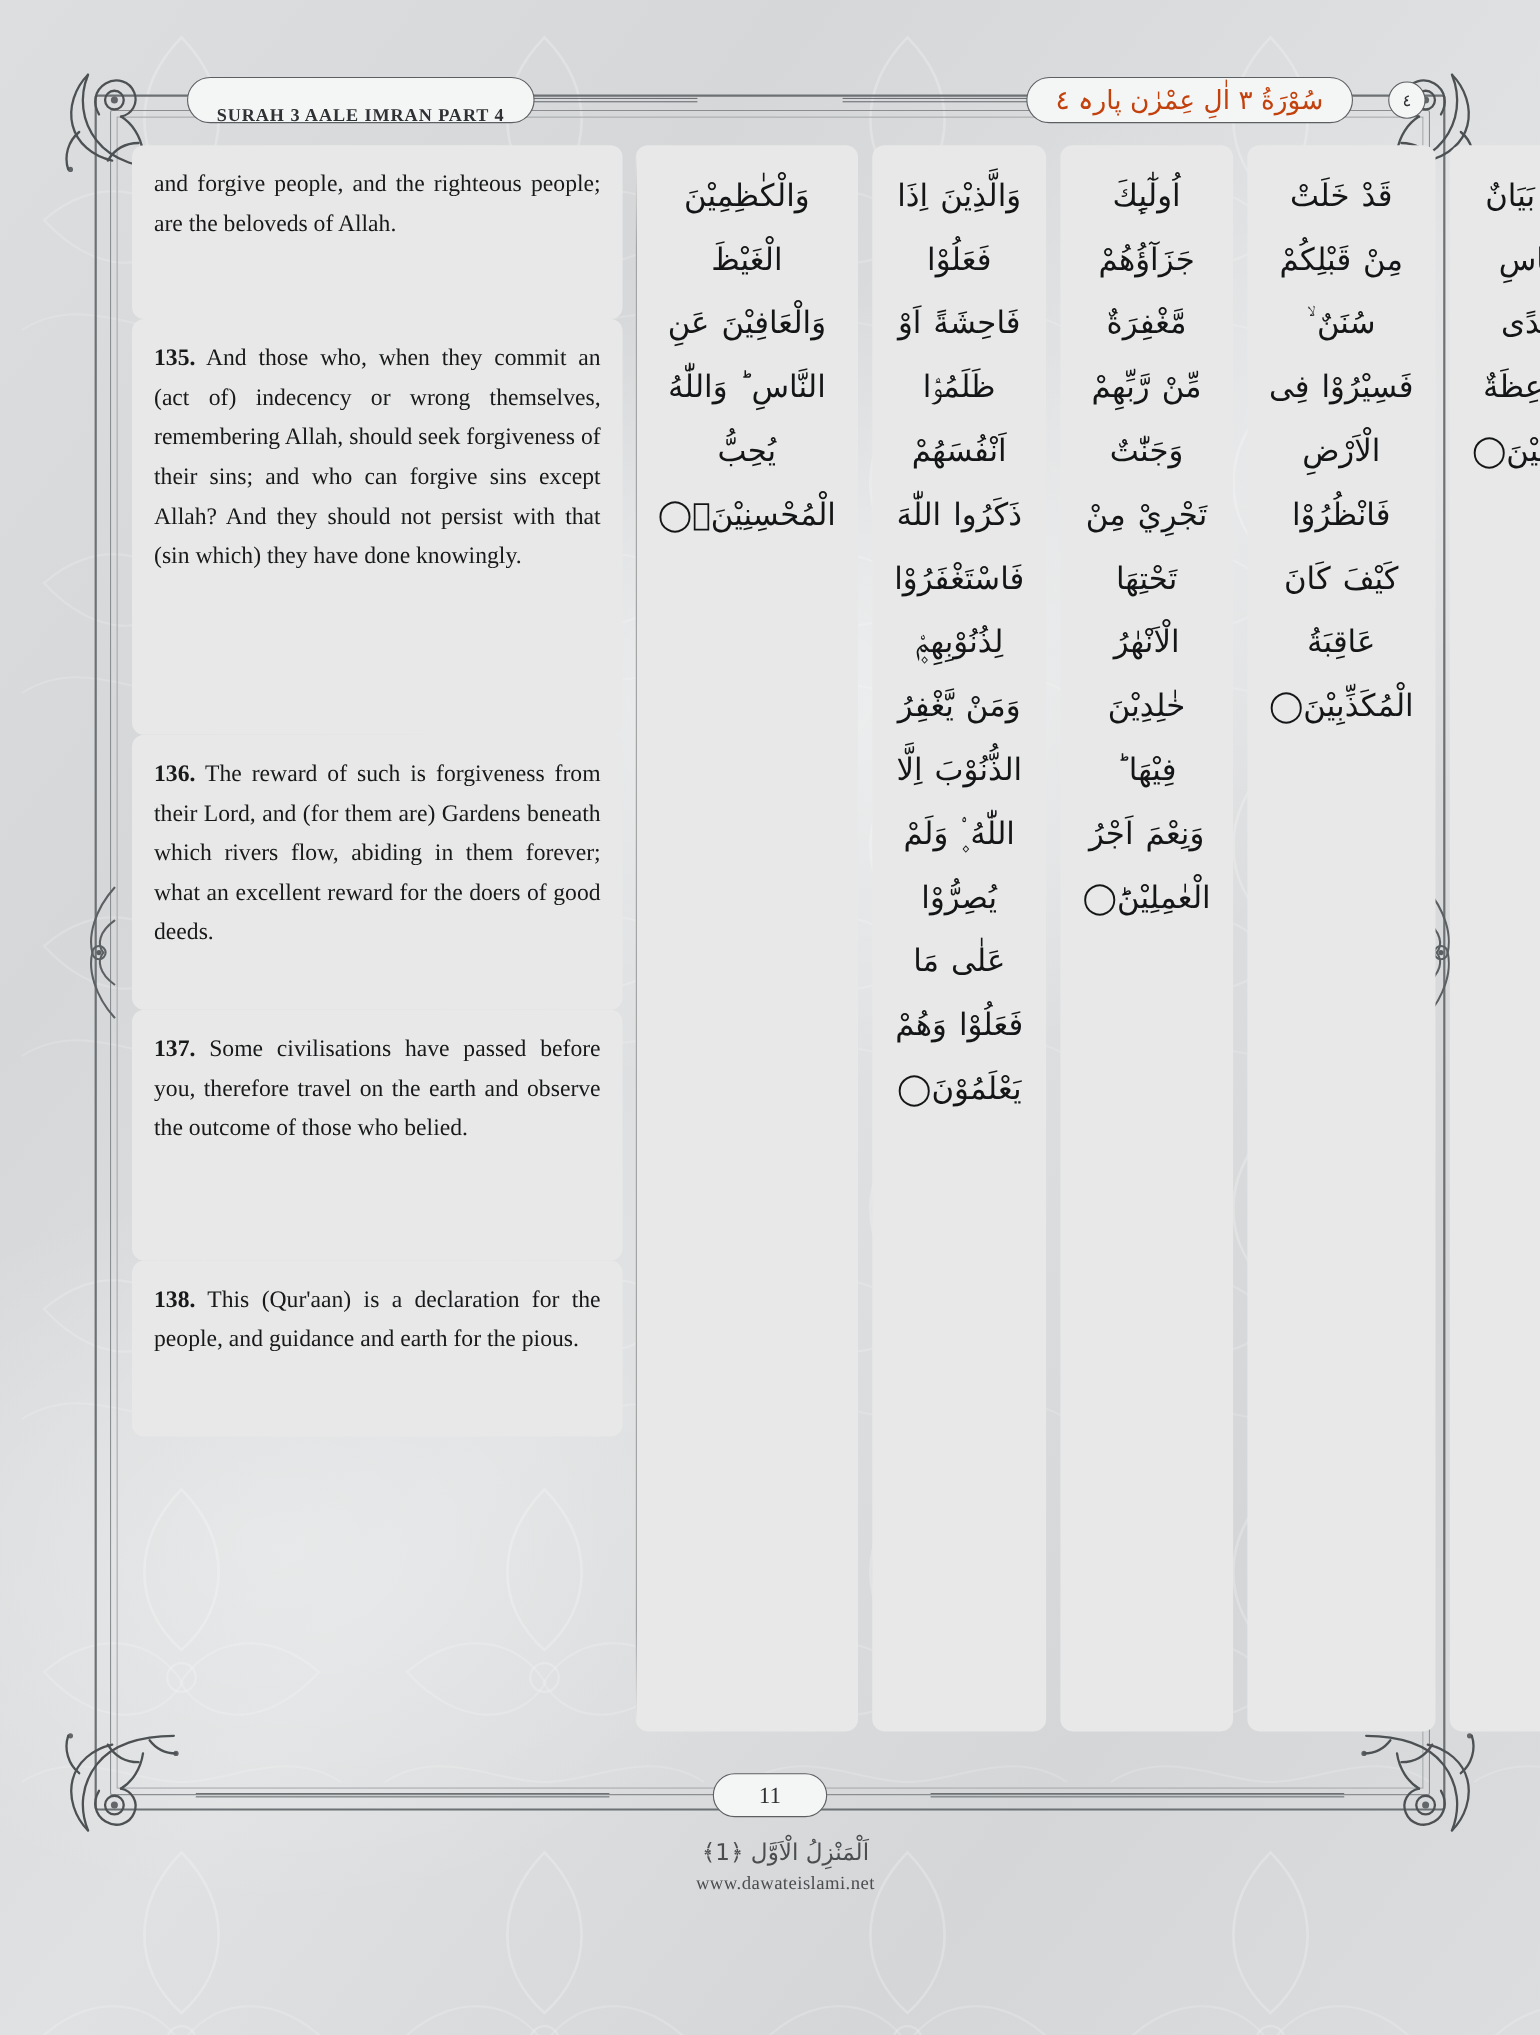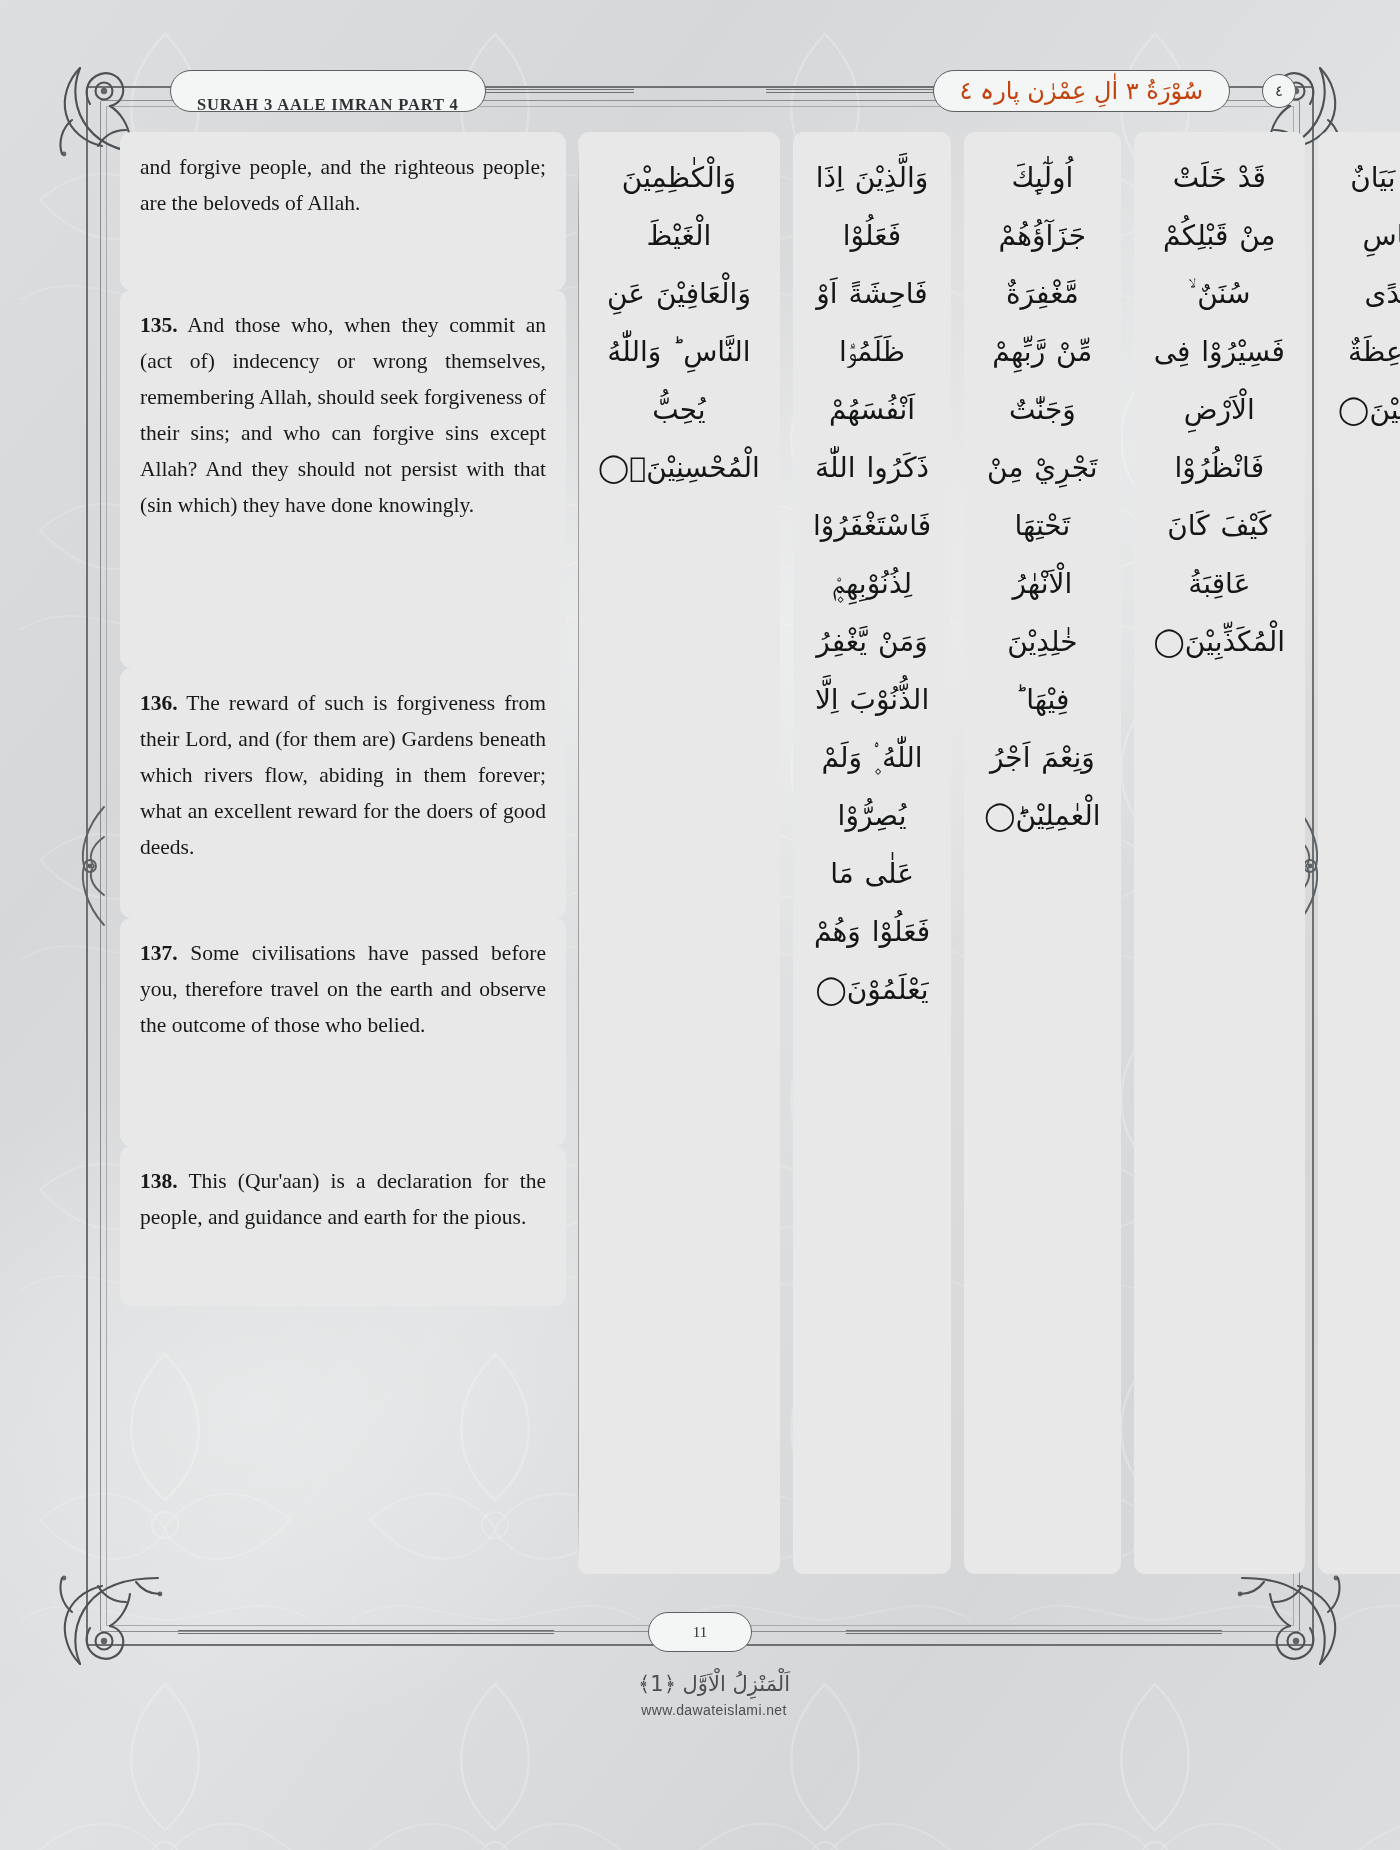--- a/index.html
+++ b/index.html
@@ -219,21 +219,21 @@
     top: 0;
     width: 104px;
     height: 40px;
     background: #f4f5f5;
     border: 1.6px solid #5c6062;
     border-radius: 20px;
     display: flex;
     align-items: center;
     justify-content: center;
     font-family: "Liberation Serif", serif;
-    font-size: 15px;
+    font-size: 21px;
     color: #2f3234;
   }
   .footer-rule {
     position: absolute;
     top: 18px;
     height: 4px;
     border-top: 1.4px solid #6d7173;
     border-bottom: 1.4px solid #6d7173;
   }
   .frule-a { left: 92px; right: 760px; }
@@ -248,22 +248,22 @@
     margin-left: 28px;
   }
   .manzil-line {
     font-family: "DejaVu Sans", sans-serif;
     font-size: 21px;
     color: #4b4e50;
     direction: rtl;
     margin-bottom: 6px;
   }
   .site-line {
-    font-family: Liberation Sans, sans-serif;
-    font-size: 14px;
+    font-family: Liberation Serif, serif;
+    font-size: 17px;
     letter-spacing: 0.4px;
     color: #4b4e50;
   }
 </style>
 </head>
 <body>
 
 <div class="page-root">
 
   <svg class="watermark-layer" viewBox="0 0 1400 1850" preserveAspectRatio="none" aria-hidden="true">

